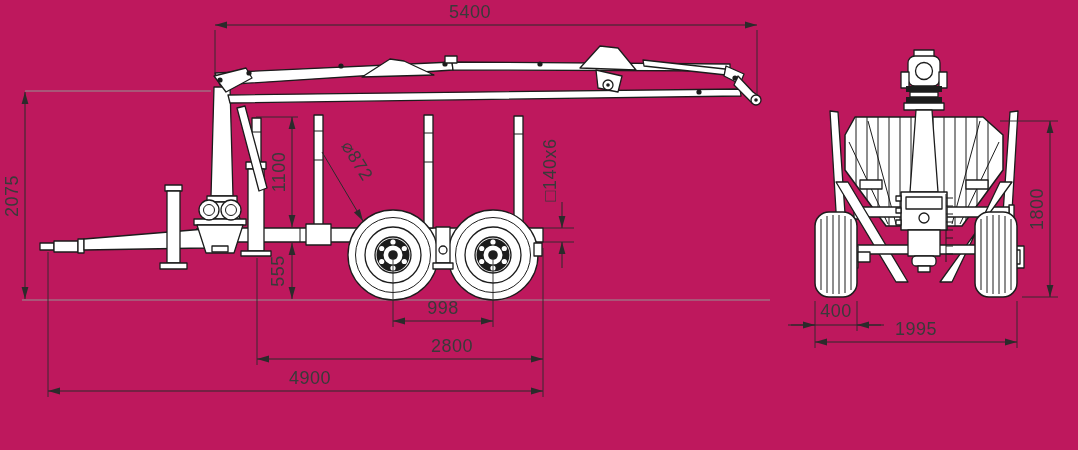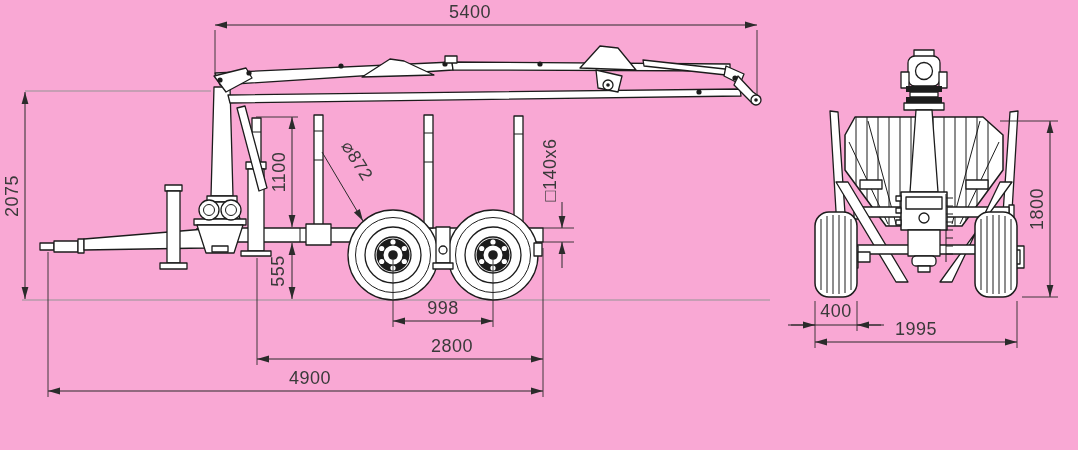--- a/index.html
+++ b/index.html
@@ -1,16 +1,16 @@
 <!DOCTYPE html>
 <html><head>
 <meta charset="utf-8">
 <style>
   html,body{margin:0;padding:0;background:#fff;}
-  .canvas{position:relative;width:1078px;height:450px;background:#f9a8d4;overflow:hidden;
+  .canvas{position:relative;width:1078px;height:450px;background:#be185d;overflow:hidden;
           font-family:"Liberation Sans","DejaVu Sans",sans-serif;text-align:center;}
   svg{position:absolute;left:0;top:0;}
   .th{fill:none;stroke:#1c1c1c;stroke-width:1;}
   .fw{fill:#ffffff;stroke:#1c1c1c;stroke-width:1.3;stroke-linejoin:round;}
   .fw2{fill:#ffffff;stroke:#1c1c1c;stroke-width:1.5;stroke-linejoin:round;}
   .fb{fill:#1c1c1c;stroke:none;}
   .dim{fill:none;stroke:#2b2b2b;stroke-width:1;}
   .ext{fill:none;stroke:#2b2b2b;stroke-width:0.9;}
   .guide{fill:none;stroke:#949494;stroke-width:1.2;}
   .dtx{font-size:18px;fill:#3a3a3a;letter-spacing:0.5px;}

